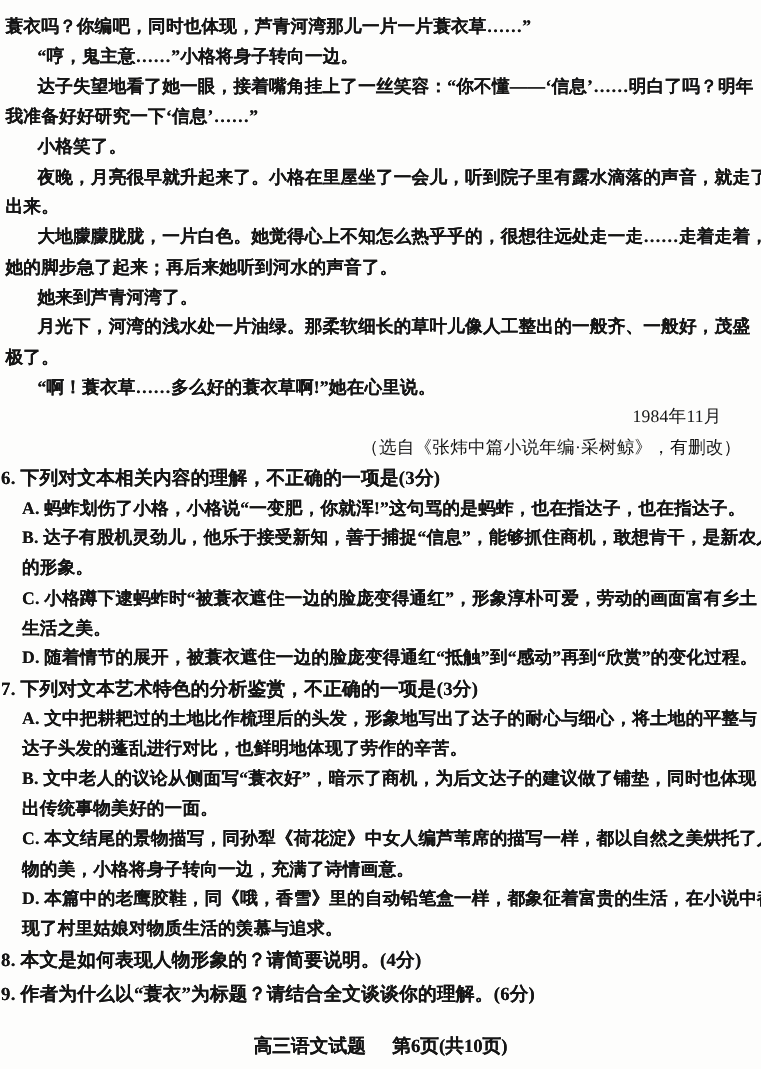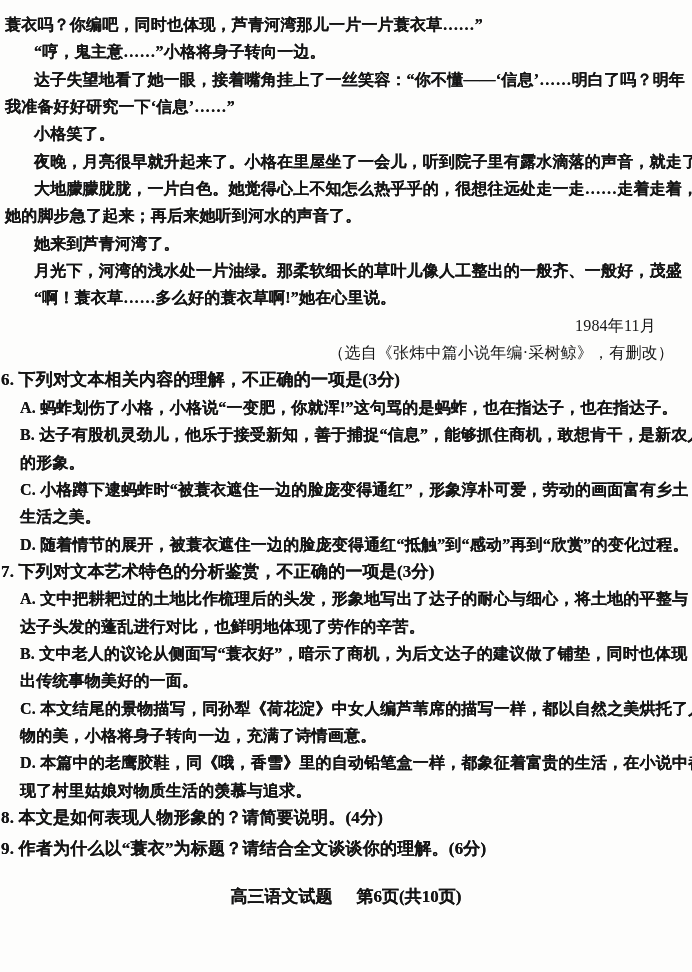--- a/index.html
+++ b/index.html
@@ -43,24 +43,26 @@
 <body>
 
 <div class="page">
 
   <div class="line flush">蓑衣吗？你编吧，同时也体现，芦青河湾那儿一片一片蓑衣草……”</div>
   <div class="line para">“哼，鬼主意……”小格将身子转向一边。</div>
   <div class="line para">达子失望地看了她一眼，接着嘴角挂上了一丝笑容：“你不懂——‘信息’……明白了吗？明年</div>
   <div class="line flush">我准备好好研究一下‘信息’……”</div>
   <div class="line para">小格笑了。</div>
   <div class="line para">夜晚，月亮很早就升起来了。小格在里屋坐了一会儿，听到院子里有露水滴落的声音，就走了</div>
+  <div class="line flush">出来。</div>
   <div class="line para">大地朦朦胧胧，一片白色。她觉得心上不知怎么热乎乎的，很想往远处走一走……走着走着，</div>
   <div class="line flush">她的脚步急了起来；再后来她听到河水的声音了。</div>
   <div class="line para">她来到芦青河湾了。</div>
   <div class="line para">月光下，河湾的浅水处一片油绿。那柔软细长的草叶儿像人工整出的一般齐、一般好，茂盛</div>
+  <div class="line flush">极了。</div>
   <div class="line para">“啊！蓑衣草……多么好的蓑衣草啊!”她在心里说。</div>
 
   <div class="line right date">1984年11月</div>
   <div class="line right src">（选自《张炜中篇小说年编·采树鲸》，有删改）</div>
 
   <div class="line stem">6. 下列对文本相关内容的理解，不正确的一项是(3分)</div>
   <div class="line opt">A. 蚂蚱划伤了小格，小格说“一变肥，你就浑!”这句骂的是蚂蚱，也在指达子，也在指达子。</div>
   <div class="line opt">B. 达子有股机灵劲儿，他乐于接受新知，善于捕捉“信息”，能够抓住商机，敢想肯干，是新农人</div>
   <div class="line opt">的形象。</div>
   <div class="line opt">C. 小格蹲下逮蚂蚱时“被蓑衣遮住一边的脸庞变得通红”，形象淳朴可爱，劳动的画面富有乡土</div>

